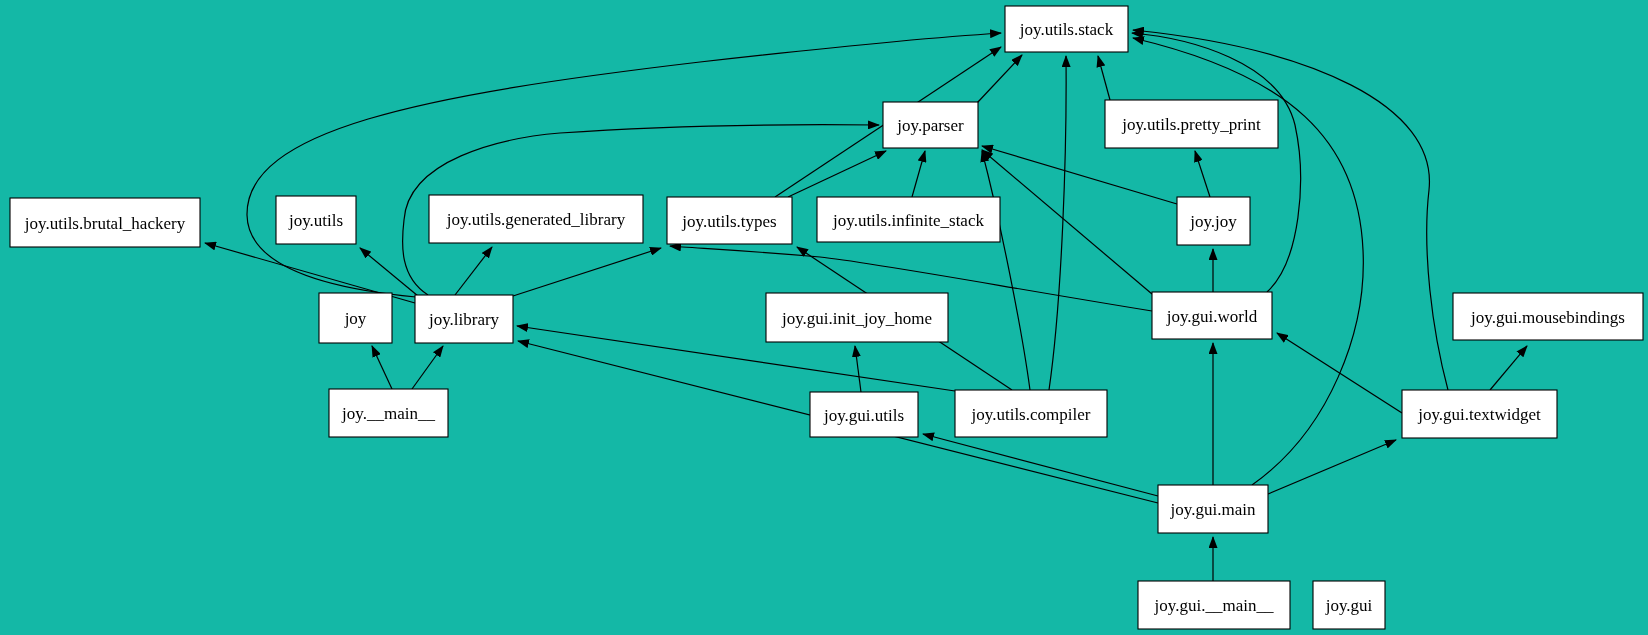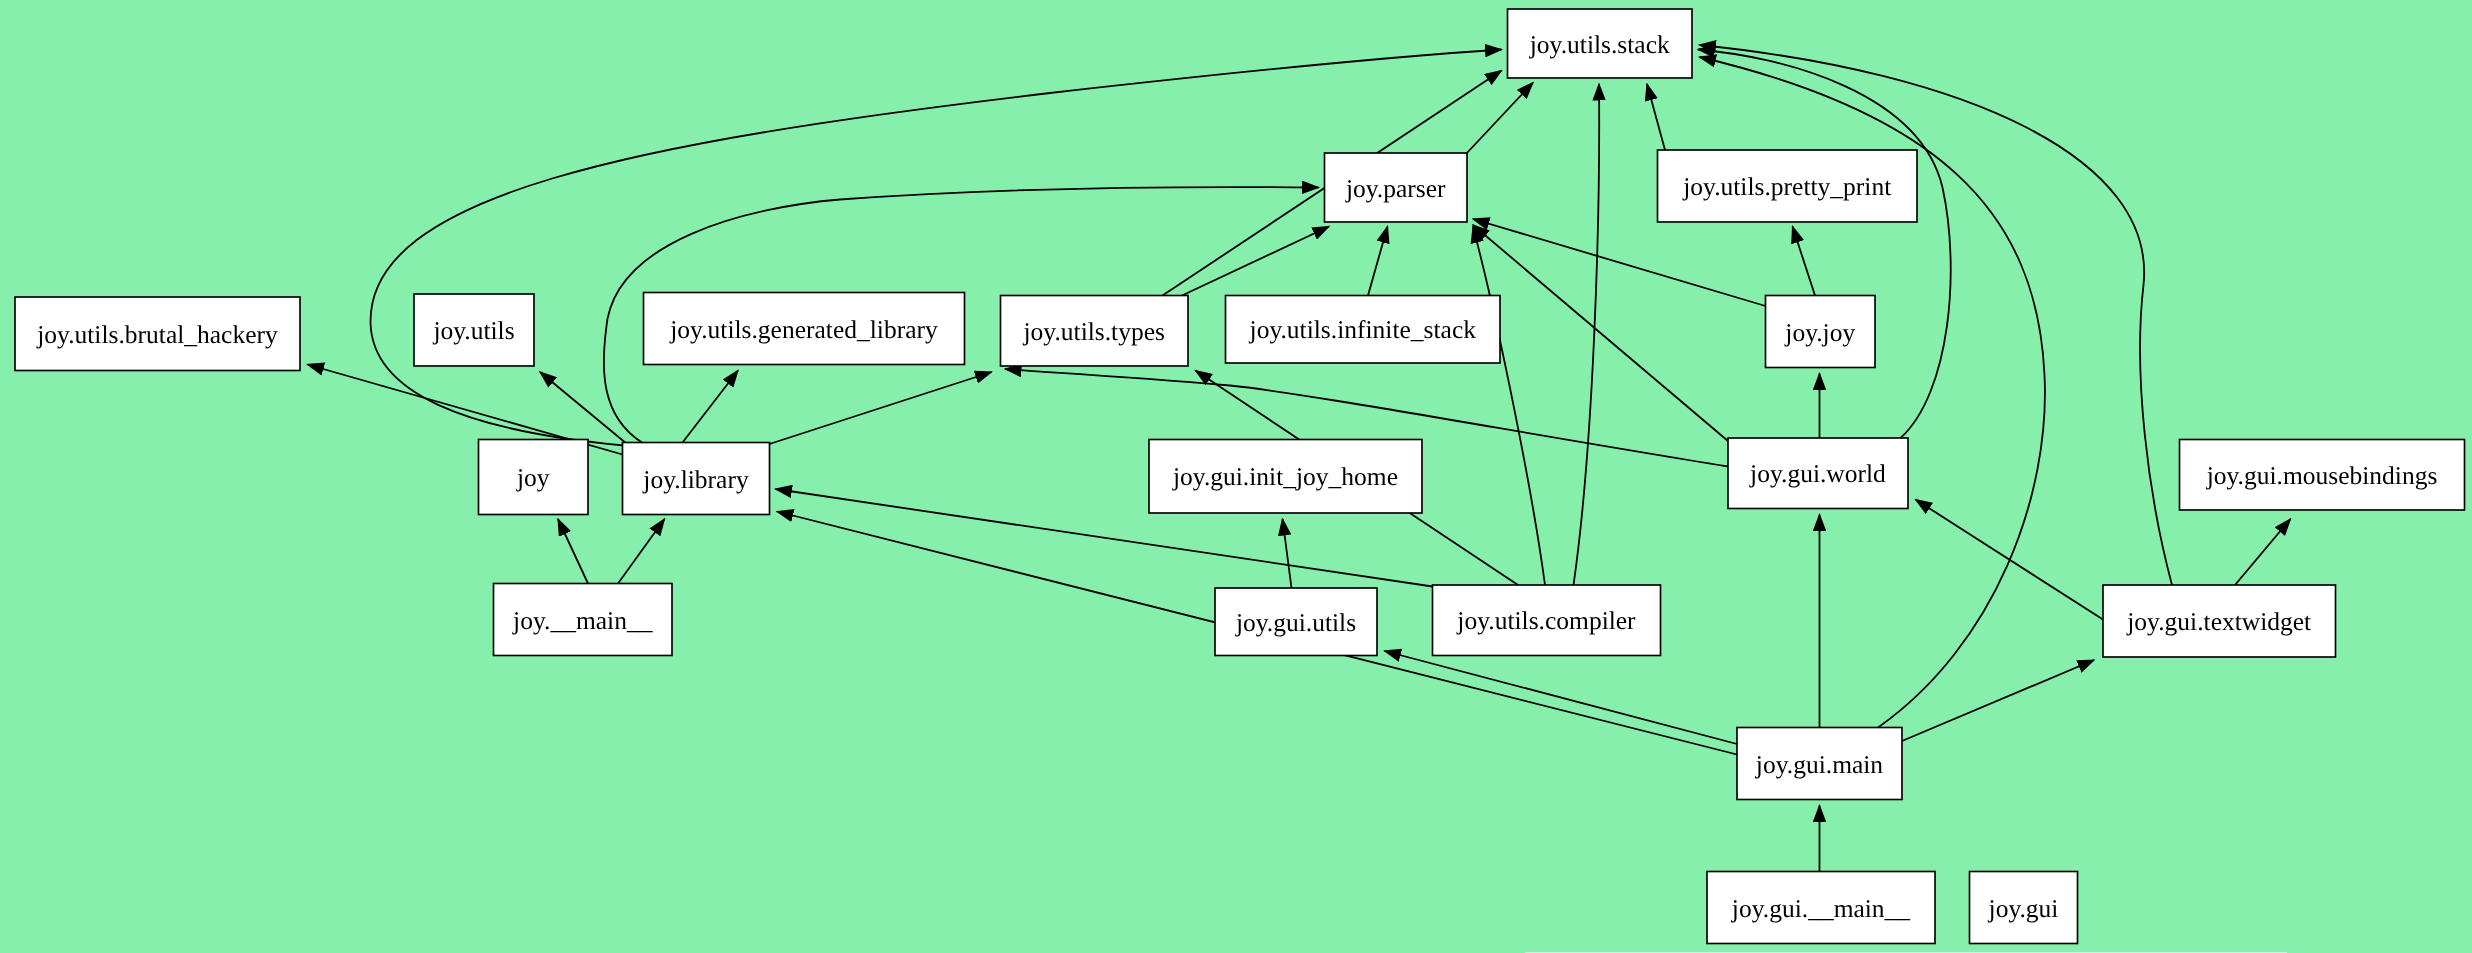--- a/index.html
+++ b/index.html
@@ -1,19 +1,19 @@
 <!DOCTYPE html>
 <html><head>
 <meta charset="utf-8">
 <style>
   html,body{margin:0;padding:0;background:#ffffff;}
   .canvas-wrap{
     position:relative;
     width:1648px;height:635px;
-    background:#86efac;
+    background:#14b8a6;
     font-family:"Liberation Serif","DejaVu Serif",serif;
   }
   svg text{
     font-family:"Liberation Serif","DejaVu Serif",serif;
     font-size:17px;
     fill:#000000;
   }
   svg .node-box{
     fill:#ffffff;
     stroke:#000000;

